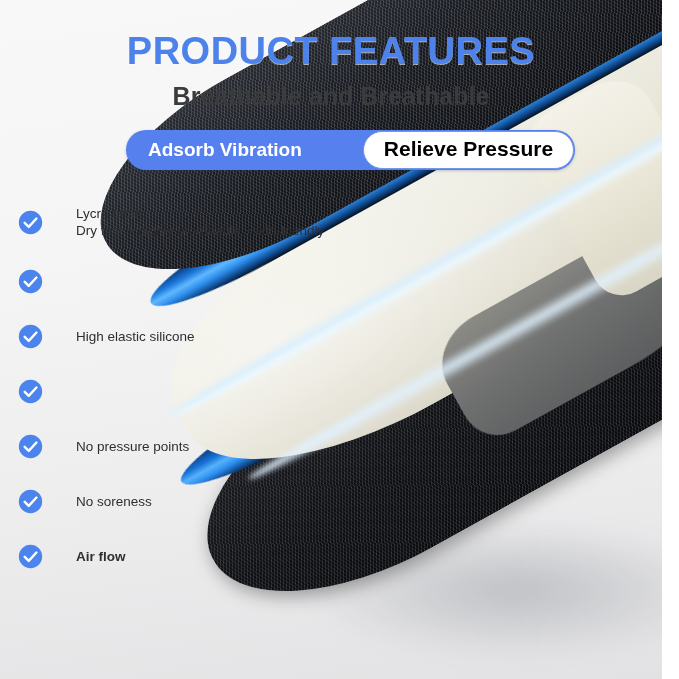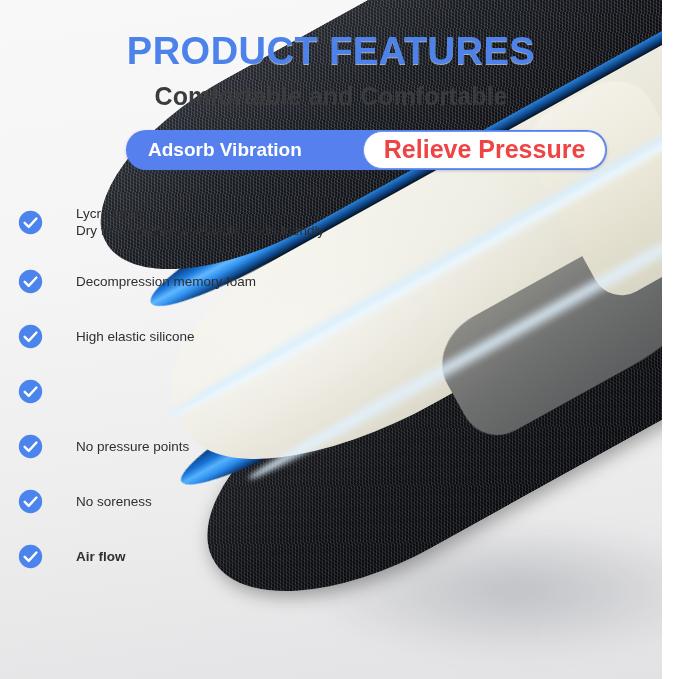--- a/index.html
+++ b/index.html
@@ -198,23 +198,23 @@
   }
   .pill-left {
     font-size: 19px;
     font-weight: bold;
     color: #ffffff;
     padding: 0 17px 0 22px;
     line-height: 40px;
     white-space: nowrap;
   }
   .pill-right {
-    font-size: 25px;
+    font-size: 21px;
     font-weight: bold;
-    color: #ef4444;
+    color: #000000;
     background: #ffffff;
     border: 1.5px solid #6f97f0;
     border-radius: 20px;
     padding: 0 20px;
     margin-right: 1px;
     line-height: 34px;
     height: 38px;
     white-space: nowrap;
   }
 
@@ -272,21 +272,21 @@
 
       <div class="pipe-top"></div>
       <div class="layer-mesh-top"></div>
     </div>
   </div>
 
   <div class="overlay">
 
     <div class="heading">PRODUCT FEATURES</div>
 
-    <div class="subheading">Comfortable and Comfortable</div>
+    <div class="subheading">Breathable and Breathable</div>
 
     <div class="pill-group">
       <span class="pill-left">Adsorb Vibration</span>
       <span class="pill-right">Relieve Pressure</span>
     </div>
 
     <div class="features">
 
       <div class="feature">
         <span class="check-icon">
@@ -299,21 +299,20 @@
 Dry fast + highly breathable +skin-friendly</span>
       </div>
 
       <div class="feature">
         <span class="check-icon">
           <svg viewBox="0 0 24 24">
               <circle cx="12" cy="12" r="11.2" fill="#4a84ec"></circle>
               <path d="M6.4 12.3 L10.3 16.2 L17.7 8.2" fill="none" stroke="#ffffff" stroke-width="2.3" stroke-linecap="round" stroke-linejoin="round"></path>
             </svg>
         </span>
-        <span class="feature-text">Decompression memory foam</span>
       </div>
 
       <div class="feature">
         <span class="check-icon">
           <svg viewBox="0 0 24 24">
               <circle cx="12" cy="12" r="11.2" fill="#4a84ec"></circle>
               <path d="M6.4 12.3 L10.3 16.2 L17.7 8.2" fill="none" stroke="#ffffff" stroke-width="2.3" stroke-linecap="round" stroke-linejoin="round"></path>
             </svg>
         </span>
         <span class="feature-text">High elastic silicone</span>

